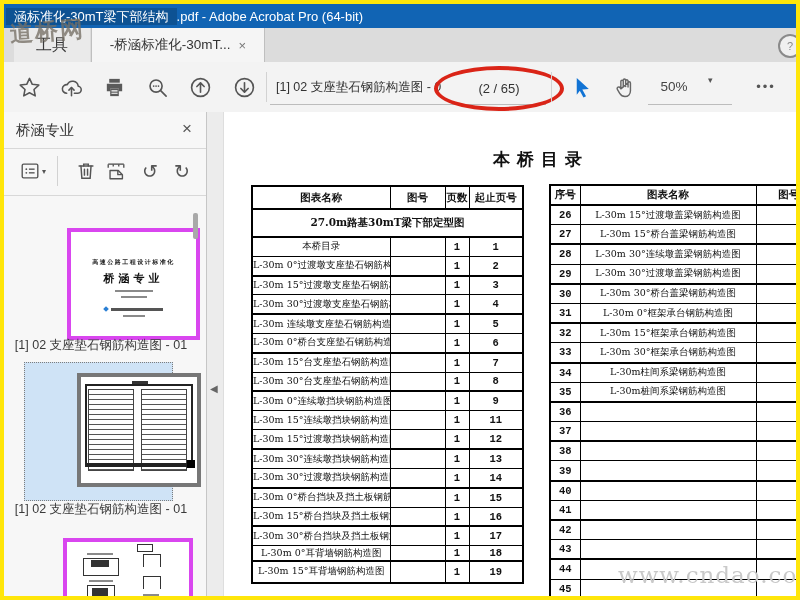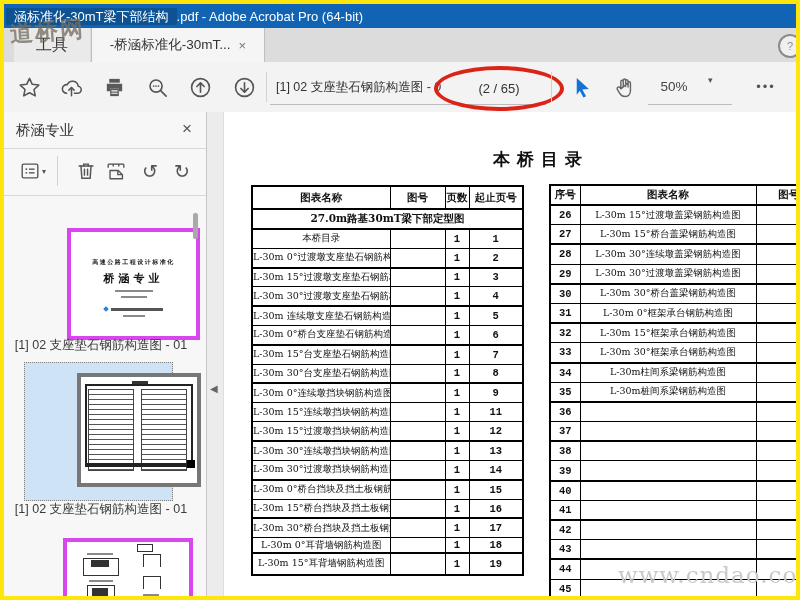--- a/index.html
+++ b/index.html
@@ -302,21 +302,21 @@
               <col style="width: 24px;">
               <col style="width: 54px;">
             </colgroup>
             <tbody>
               <tr class="hdr" style="height: 23px;">
                 <th>图表名称</th>
                 <th>图号</th>
                 <th>页数</th>
                 <th>起止页号</th>
               </tr>
-              <tr class="section" style="height: 20px;">
+              <tr class="section" style="height: 28px;">
                 <td colspan="4">27.0m路基30mT梁下部定型图</td>
               </tr>
               <tr style="height: 19.3px;">
                 <td class="nm">本桥目录</td>
                 <td class="nm"></td>
                 <td class="num">1</td>
                 <td class="num">1</td>
               </tr>
               <tr class="thick" style="height: 19.3px;">
                 <td class="nm">L-30m 0°过渡墩支座垫石钢筋构造图</td>

